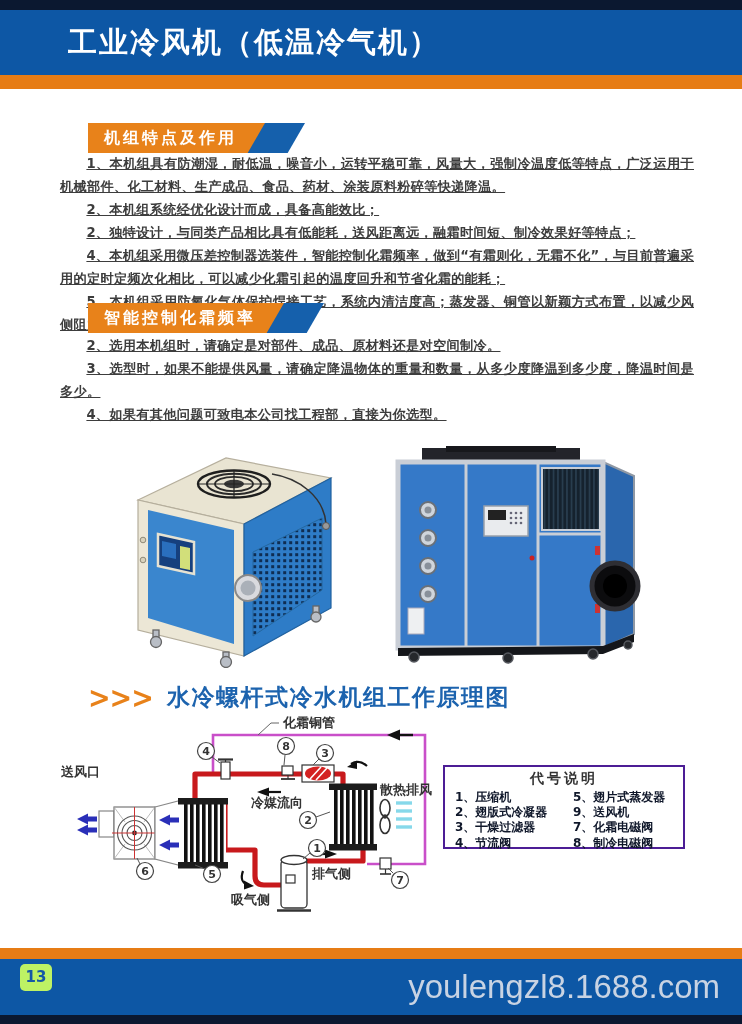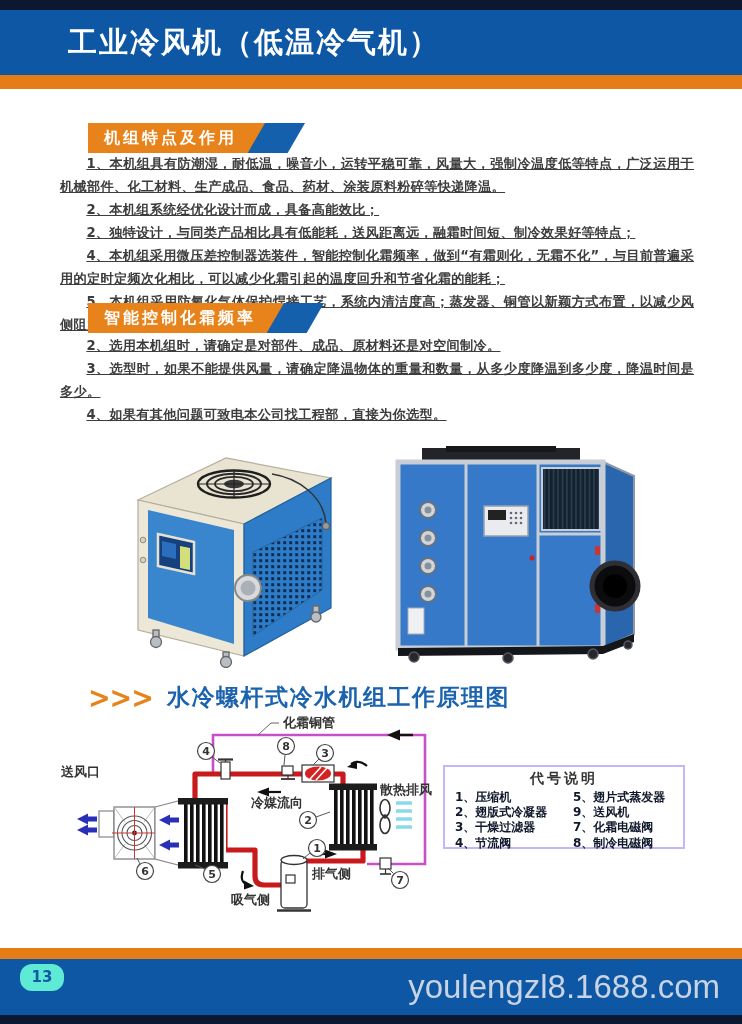--- a/index.html
+++ b/index.html
@@ -8,22 +8,22 @@
   .abs{position:absolute;}
   
   .strip-top{left:0;top:0;width:742px;height:10px;background:#0b1830;}
   .header{left:0;top:10px;width:742px;height:65px;background:#0d57a5;}
   .header-title{position:absolute;left:68px;top:0;height:65px;line-height:65px;color:#ffffff;
                 font-size:29px;font-weight:bold;letter-spacing:2px;white-space:nowrap;}
   .stripe-orange-top{left:0;top:75px;width:742px;height:14px;background:#e67c15;}
   .stripe-orange-bottom{left:0;top:948px;width:742px;height:11px;background:#e67c15;}
   .footer{left:0;top:959px;width:742px;height:56px;background:#0d57a5;}
   .strip-bottom{left:0;top:1015px;width:742px;height:9px;background:#0b1830;}
-  .page-badge{position:absolute;left:20px;top:5px;width:44px;height:27px;background:#5eead4;
-              border-radius:12px;color:#1458a6;font-size:15px;font-weight:bold;text-align:center;
+  .page-badge{position:absolute;left:20px;top:5px;width:32px;height:27px;background:#bef264;
+              border-radius:5px;color:#1458a6;font-size:15px;font-weight:bold;text-align:center;
               line-height:27px;}
   .watermark{position:absolute;right:22px;top:0;height:44px;line-height:56px;font-size:33px;
              color:#c8d3e3;font-family:"Liberation Sans","DejaVu Sans",sans-serif;font-weight:500;}
   
   .ribbon{left:88px;height:30px;display:flex;align-items:stretch;}
   .ribbon-orange{background:#e8821a;color:#ffffff;font-size:16px;font-weight:bold;
                  letter-spacing:3px;line-height:30px;padding:0 34px 0 16px;
                  clip-path:polygon(0 0,100% 0,calc(100% - 18px) 100%,0 100%);white-space:nowrap;}
   .ribbon-blue{width:40px;height:30px;background:#1560ac;margin-left:-6px;
                transform:skewX(-30deg);transform-origin:left top;}
@@ -31,21 +31,21 @@
   .sec-text{left:60px;width:634px;color:#3d3d3d;font-size:13.2px;font-weight:600;
             line-height:23px;letter-spacing:0.3px;text-align:justify;text-decoration:underline;}
   .sec-text p{margin:0;text-indent:2em;}
   
   .diagram-heading{left:88px;top:682px;display:flex;align-items:center;}
   .chevrons{color:#e8821a;font-size:27px;font-weight:900;letter-spacing:-1px;
             transform:scaleY(1.1);line-height:30px;}
   .diagram-title{color:#1c63ae;font-size:23px;font-weight:bold;margin-left:14px;
                  letter-spacing:1.5px;white-space:nowrap;}
   
-  .legend{left:443px;top:765px;width:242px;height:84px;border:2px solid #c4b5fd;
+  .legend{left:443px;top:765px;width:242px;height:84px;border:2px solid #4c1d95;
           background:#ffffff;box-sizing:border-box;z-index:5;}
   .legend-title{text-align:center;font-size:14px;font-weight:bold;color:#333;
                 letter-spacing:3px;margin-top:3px;}
   .legend-grid{display:grid;grid-template-columns:118px 1fr;padding:2px 0 0 10px;
                font-size:12px;font-weight:600;color:#0f172a;line-height:15.2px;}
   .dsvg{left:55px;top:708px;}
   .photo-left{left:126px;top:438px;}
   .photo-right{left:388px;top:446px;}
   .dlabel{font:bold 13px "DejaVu Sans",sans-serif;fill:#333;}
   .cnum{font:bold 11px "DejaVu Sans",sans-serif;fill:#333;}

